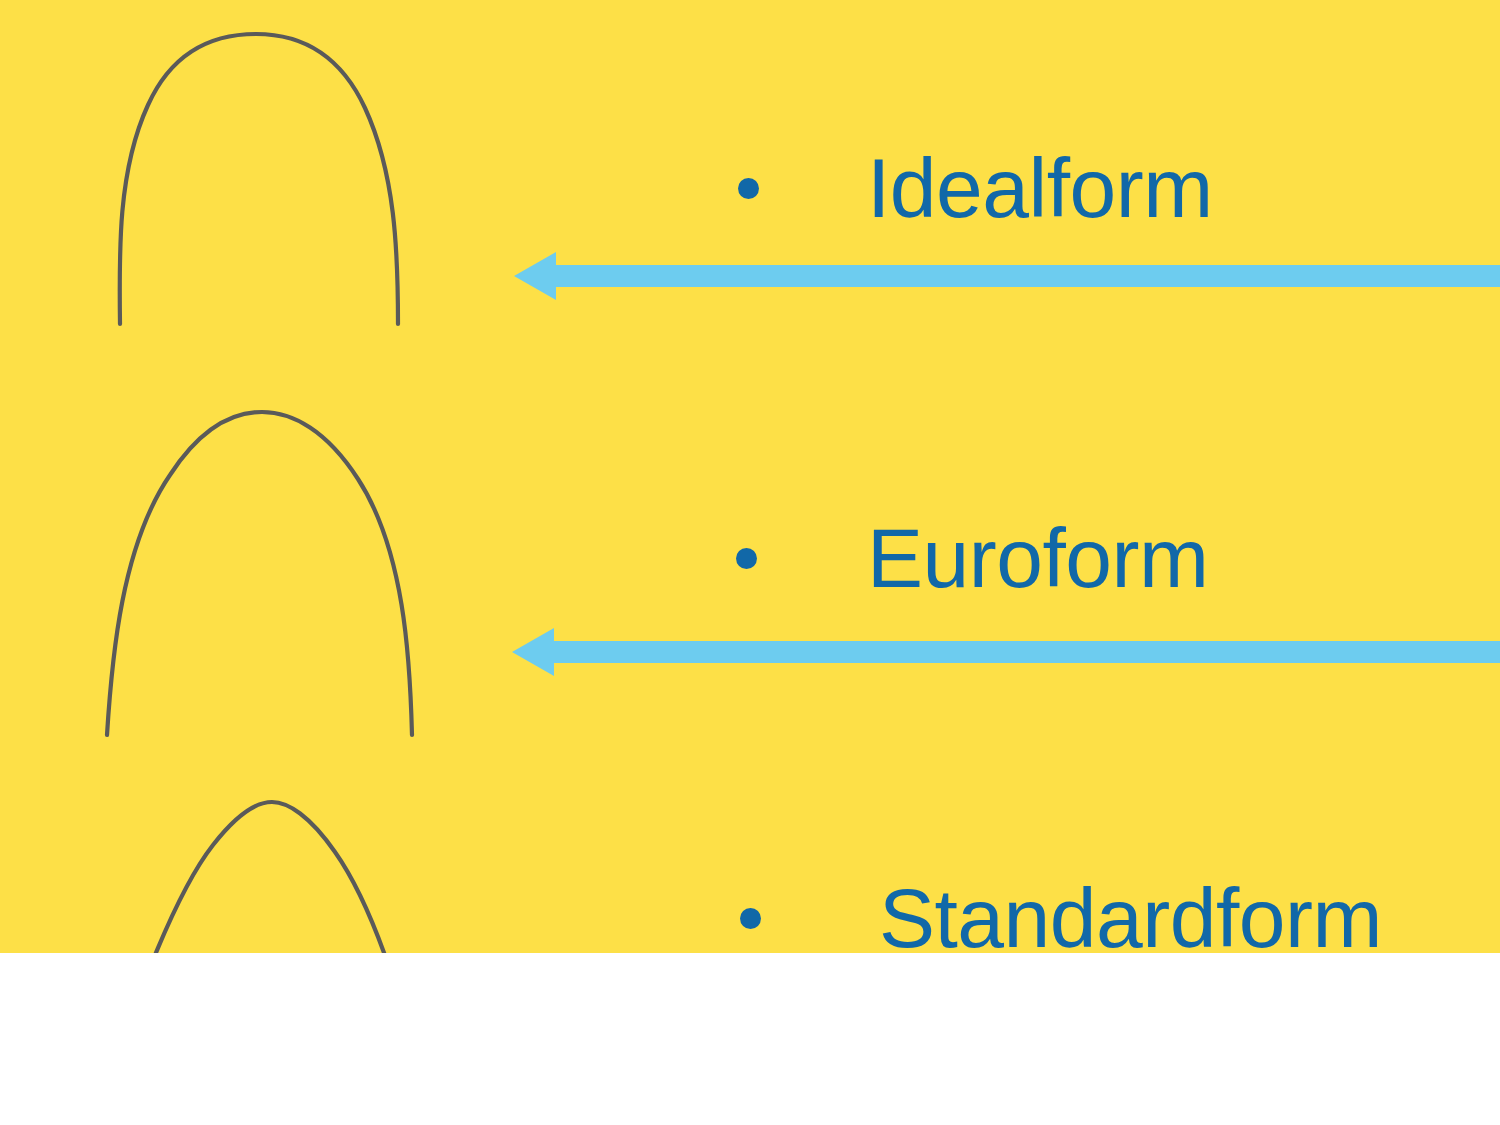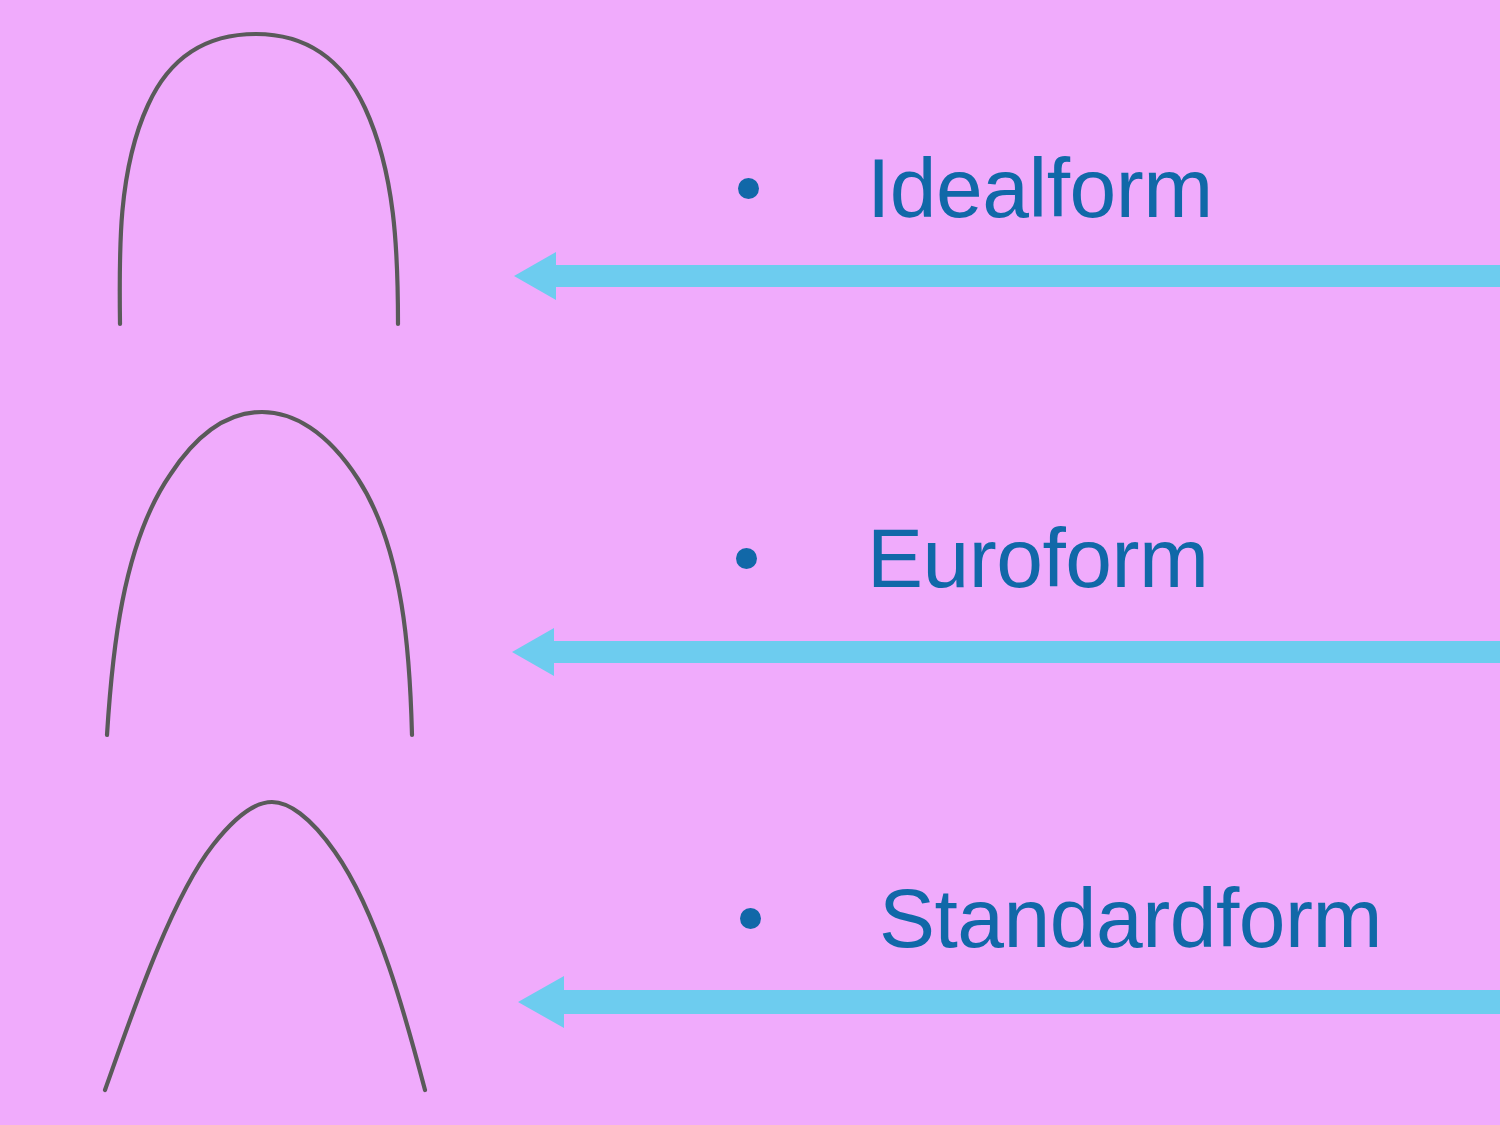--- a/index.html
+++ b/index.html
@@ -6,22 +6,22 @@
     margin: 0;
     padding: 0;
     background: #ffffff;
   }
   body {
     font-family: "Liberation Sans", sans-serif;
   }
   #slide {
     position: relative;
     width: 1500px;
-    height: 1125px;
-    background: #f0abfc;
+    height: 953px;
+    background: #fde047;
     overflow: hidden;
   }
   .arch-svg {
     position: absolute;
     left: 0;
     pointer-events: none;
   }
   .arrow-svg {
     position: absolute;
     pointer-events: none;

